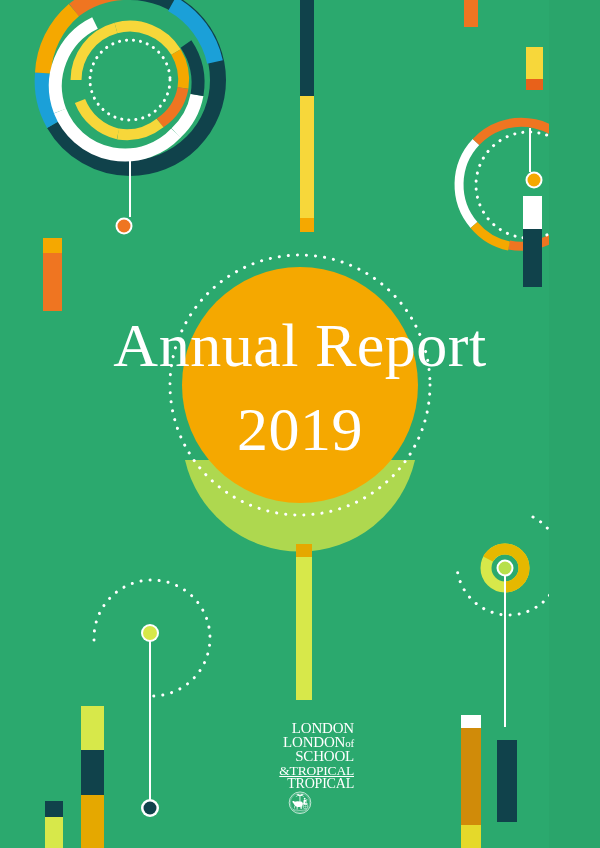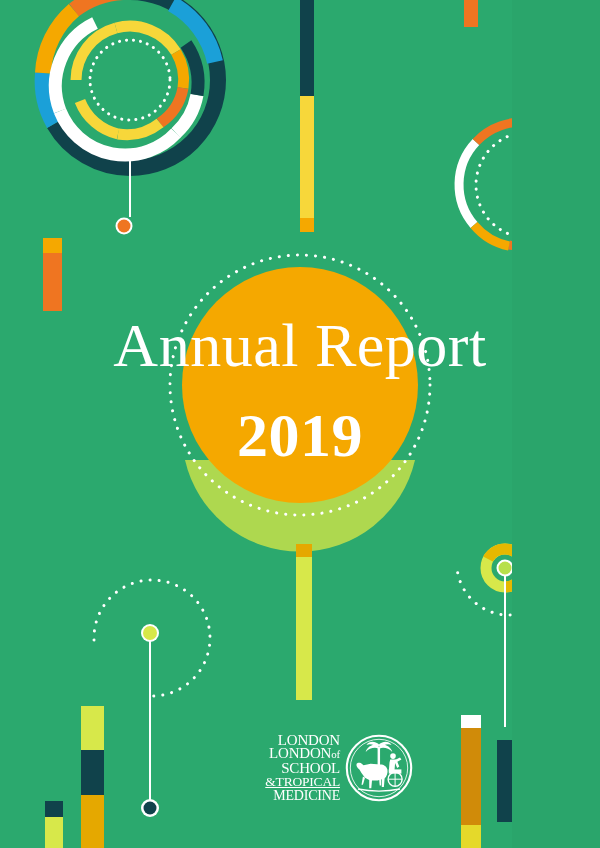--- a/index.html
+++ b/index.html
@@ -6,20 +6,21 @@
   body{
     background:#2aa56b;
     font-family:"Liberation Sans", sans-serif;
   }
   #cover{
     position:relative;
     width:512px;
     height:848px;
     overflow:hidden;
     background:#2ba96e;
+    padding-left:37px;
   }
   #cover svg.layer{
     position:absolute;
     left:0; top:0;
     width:600px; height:848px;
     display:block;
   }
   .title-block{
     position:absolute;
     left:0;
@@ -36,31 +37,31 @@
     letter-spacing:0.5px;
     font-weight:400;
     margin:0;
   }
   .title-line2{
     font-family:"Liberation Serif", serif;
     font-size:62px;
     line-height:74px;
     color:#ffffff;
     letter-spacing:0.5px;
-    font-weight:700;
-    margin:16px;
+    font-weight:400;
+    margin:10px;
   }
   .logo{
     position:absolute;
-    left:228px;
+    left:205px;
     top:722px;
     width:186px;
     height:92px;
     display:flex;
-    flex-direction:row;
+    flex-direction:column;
     align-items:center;
     justify-content:flex-start;
   }
   .logo-words{
     width:112px;
     text-align:right;
     color:#ffffff;
     font-family:"Liberation Serif", serif;
     line-height:13.5px;
   }
@@ -238,21 +239,21 @@
     <div class="title-line1">Annual Report</div>
     <div class="title-line2">2019</div>
   </div>
 
   <div class="logo">
     <div class="logo-words">
       <div>LONDON</div>
       <div><span>LONDON</span><span class="ln-of">of</span></div>
       <div>SCHOOL</div>
       <div class="ln4">&amp;TROPICAL</div>
-      <div class="ln5">MEDICINE</div>
+      <div class="ln5">TROPICAL</div>
     </div>
     <svg class="logo-emblem" viewBox="0 0 100 100">
       <circle cx="50" cy="50" r="46" fill="none" stroke="#ffffff" stroke-width="3"></circle>
       <circle cx="50" cy="50" r="41" fill="none" stroke="#ffffff" stroke-width="1.2"></circle>
 
       <g fill="#ffffff">
         <path d="M50 16 c-6 -5 -14 -5 -18 1 c6 -2 12 0 16 4 z"></path>
         <path d="M50 16 c6 -5 14 -5 18 1 c-6 -2 -12 0 -16 4 z"></path>
         <path d="M50 17 c-9 -2 -17 3 -19 10 c5 -5 12 -7 18 -5 z"></path>
         <path d="M50 17 c9 -2 17 3 19 10 c-5 -5 -12 -7 -18 -5 z"></path>

